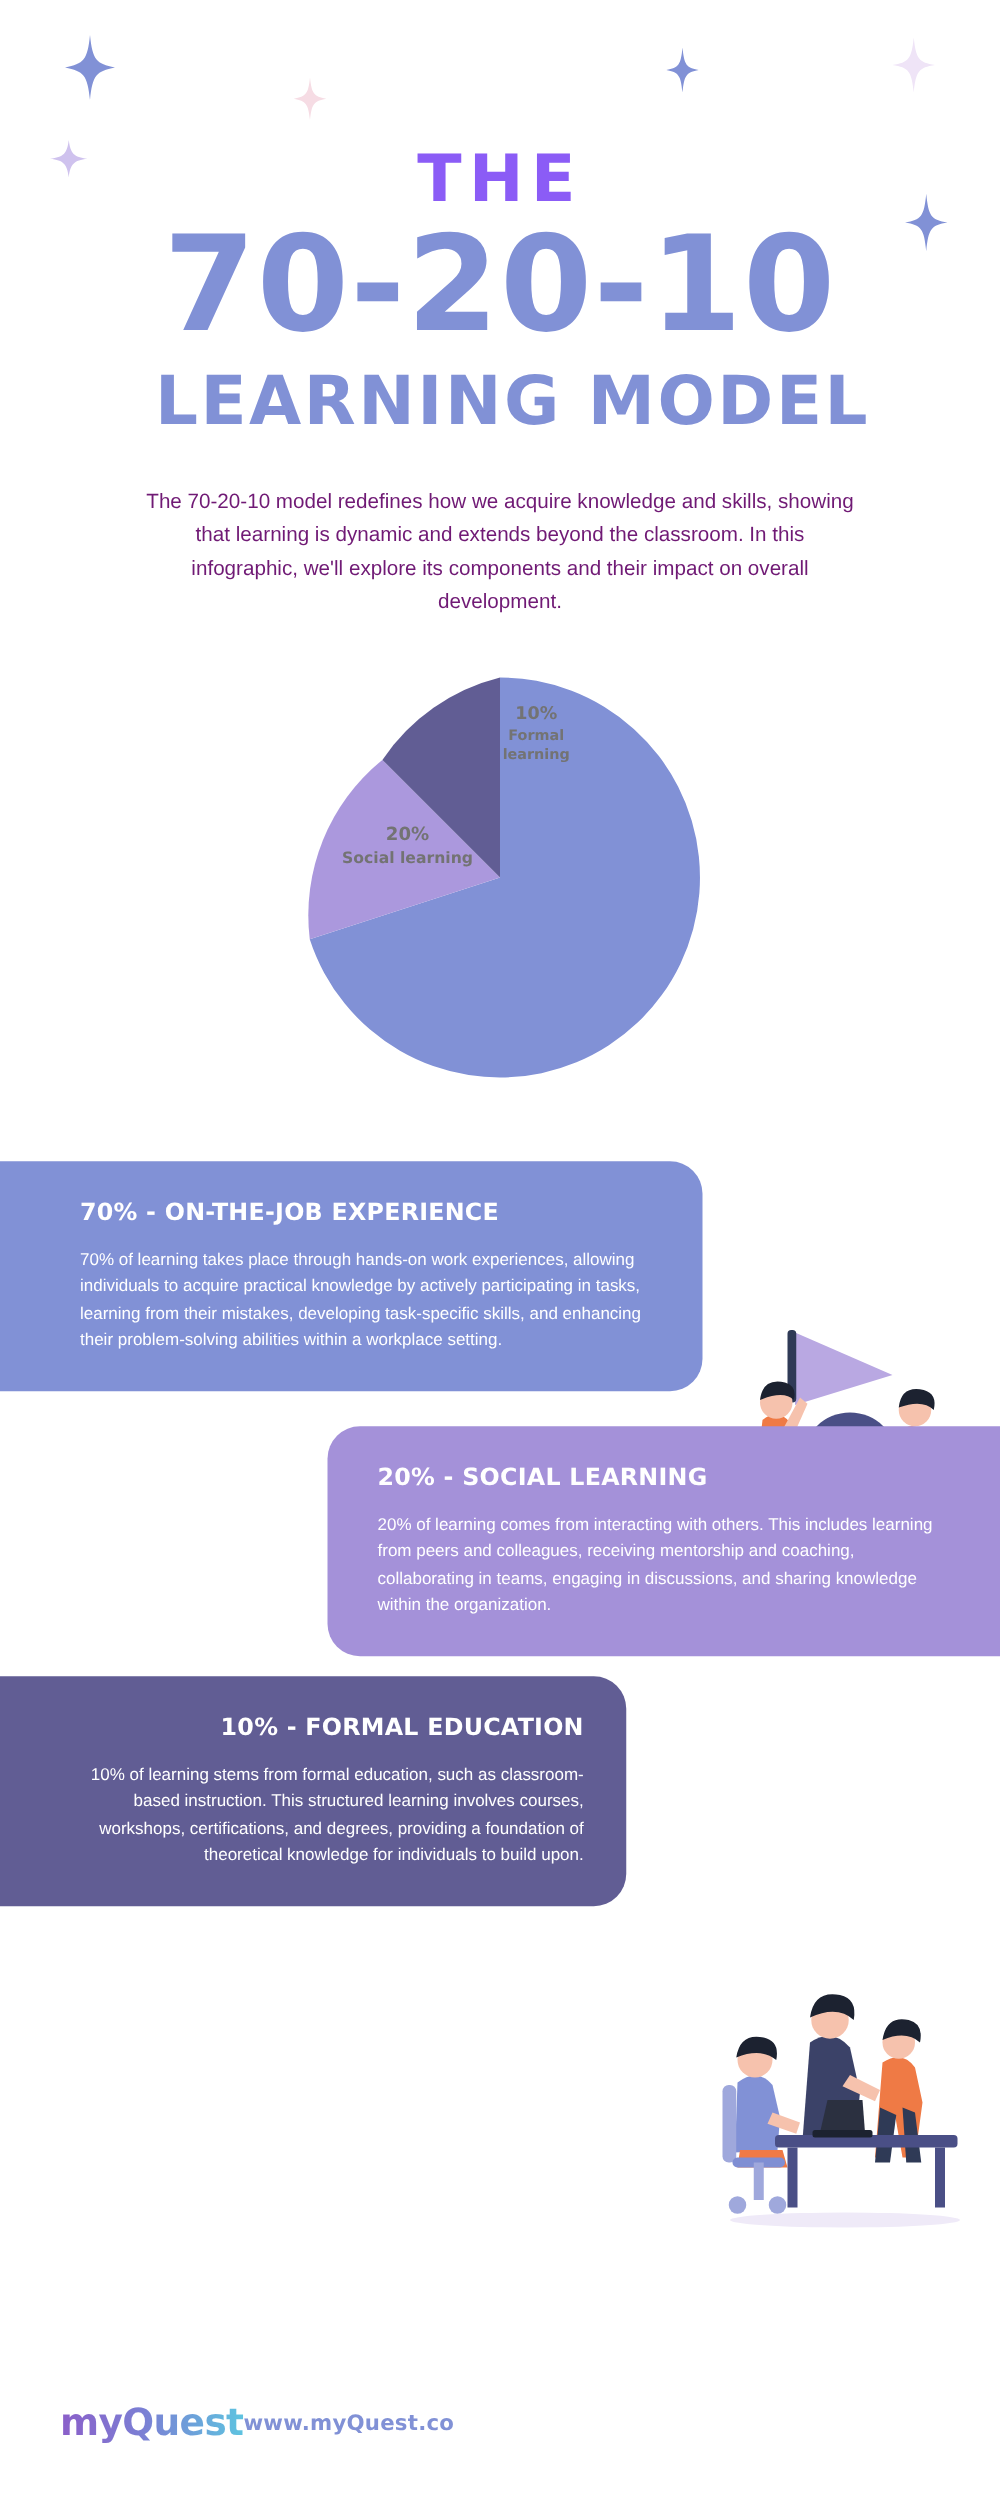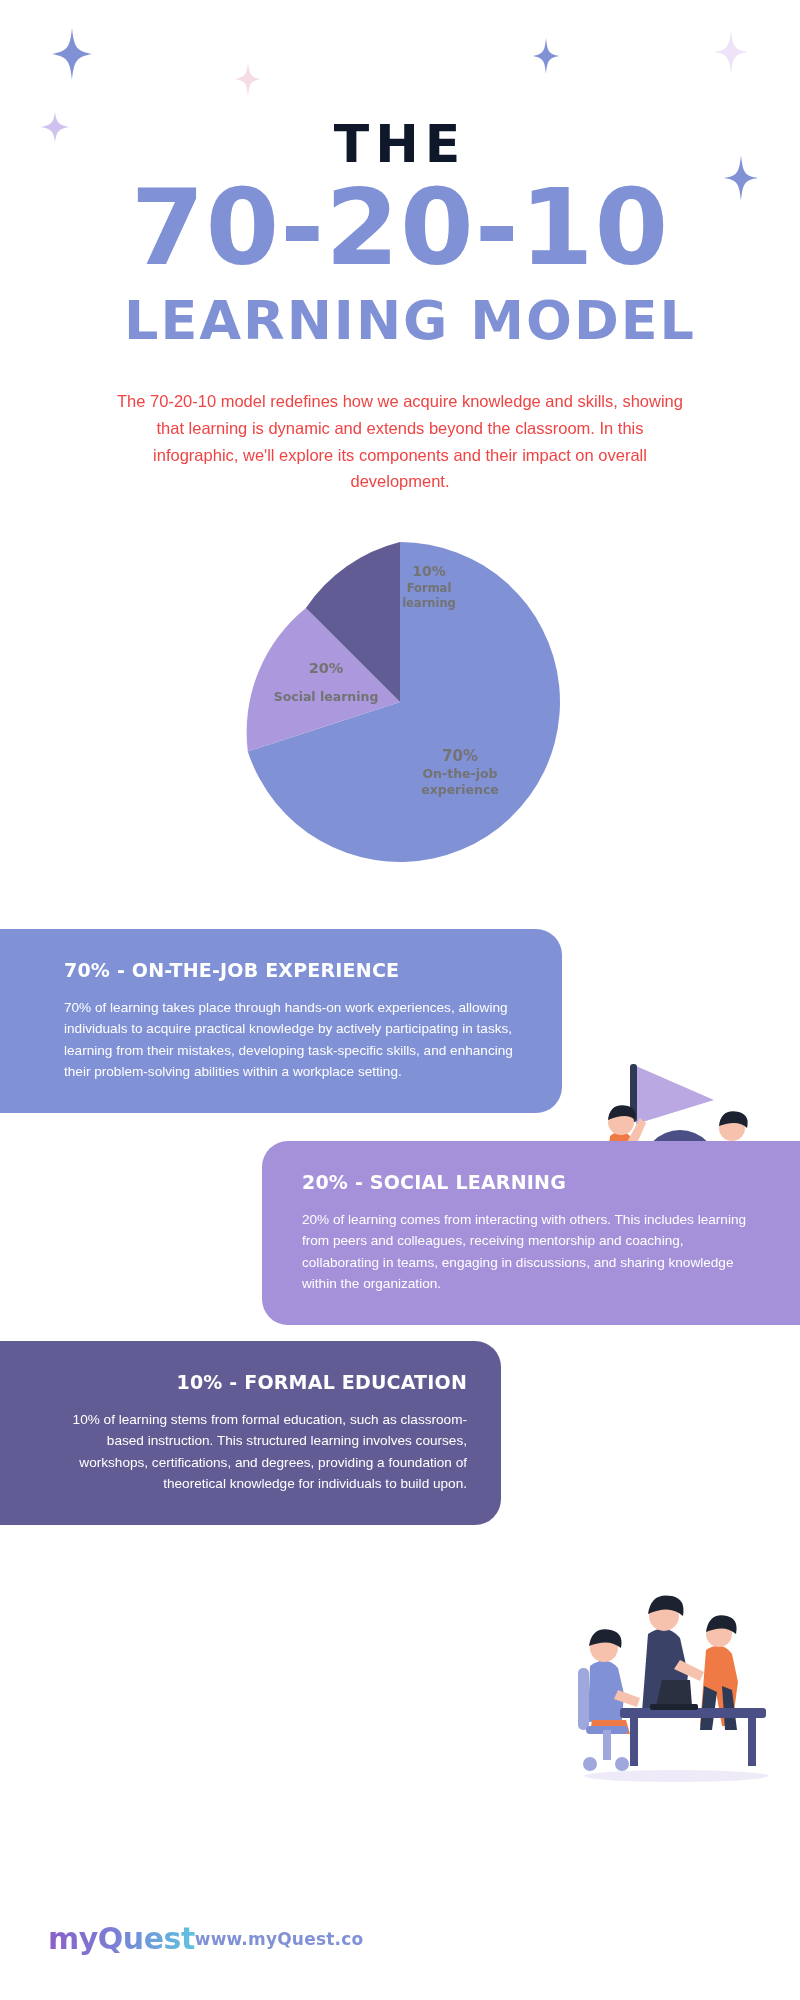--- a/index.html
+++ b/index.html
@@ -16,21 +16,21 @@
   .sparkle { position: absolute; }
   .sparkle svg { display:block; }
 
   
   .header { padding-top: 118px; text-align: center; }
   .t-the {
     font-family: "DejaVu Sans", sans-serif;
     font-weight: 700;
     font-size: 52px;
     letter-spacing: 6px;
-    color: #0f172a;
+    color: #8b5cf6;
     line-height: 1;
   }
   .t-big {
     font-family: "DejaVu Sans", sans-serif;
     font-weight: 700;
     font-size: 106px;
     letter-spacing: 1px;
     color: #8191d6;
     line-height: 1.02;
     margin-top: 4px;
@@ -46,40 +46,40 @@
     padding-left: 20px;
   }
 
   
   .intro {
     margin: 40px auto 0;
     width: 570px;
     text-align: center;
     font-size: 16.5px;
     line-height: 1.62;
-    color: #ef4444;
+    color: #701a75;
   }
 
   
   .pie-wrap { margin-top: 42px; display:flex; justify-content:center; }
   .pie-holder { position: relative; width: 330px; height: 330px; }
   .pie-label {
     position: absolute;
     color: #737373;
     text-align: center;
     font-weight: 700;
     font-family: "DejaVu Sans", sans-serif;
     line-height: 1.28;
   }
   .pl-pct { font-size: 14px; display:block; }
   .pl-name { font-size: 11.5px; display:block; }
   .lbl-10 { left: 148px; top: 26px; width: 92px; }
   .lbl-20 { left: 22px; top: 122px; width: 138px; }
   .lbl-20 .pl-pct { font-size: 14.5px; }
-  .lbl-20 .pl-name { font-size: 12.5px; margin-top: 11px; }
+  .lbl-20 .pl-name { font-size: 12.5px; }
   .lbl-70 { left: 150px; top: 210px; width: 150px; }
   .lbl-70 .pl-pct { font-size: 15px; }
   .lbl-70 .pl-name { font-size: 12.5px; }
 
   
   .card {
     position: relative;
     padding: 30px 34px 30px 64px;
     color: #ffffff;
   }
@@ -204,24 +204,20 @@
       </svg>
 
       <div class="pie-label lbl-10">
         <span class="pl-pct">10%</span>
         <span class="pl-name">Formal learning</span>
       </div>
       <div class="pie-label lbl-20">
         <span class="pl-pct">20%</span>
         <span class="pl-name">Social learning</span>
       </div>
-      <div class="pie-label lbl-70">
-        <span class="pl-pct">70%</span>
-        <span class="pl-name">On-the-job experience</span>
-      </div>
     </div>
   </div>
 
   <div class="card card-70">
     <h2>70% - ON-THE-JOB EXPERIENCE</h2>
     <p>70% of learning takes place through hands-on work experiences, allowing individuals to acquire practical knowledge by actively participating in tasks, learning from their mistakes, developing task-specific skills, and enhancing their problem-solving abilities within a workplace setting.</p>
   </div>
   <div class="illus" style="left:566px; top:1058px;">
     <svg width="210" height="200" viewBox="0 0 210 200">
       <polygon points="70,8 148,42 70,66" fill="#b9a8e2"></polygon>

